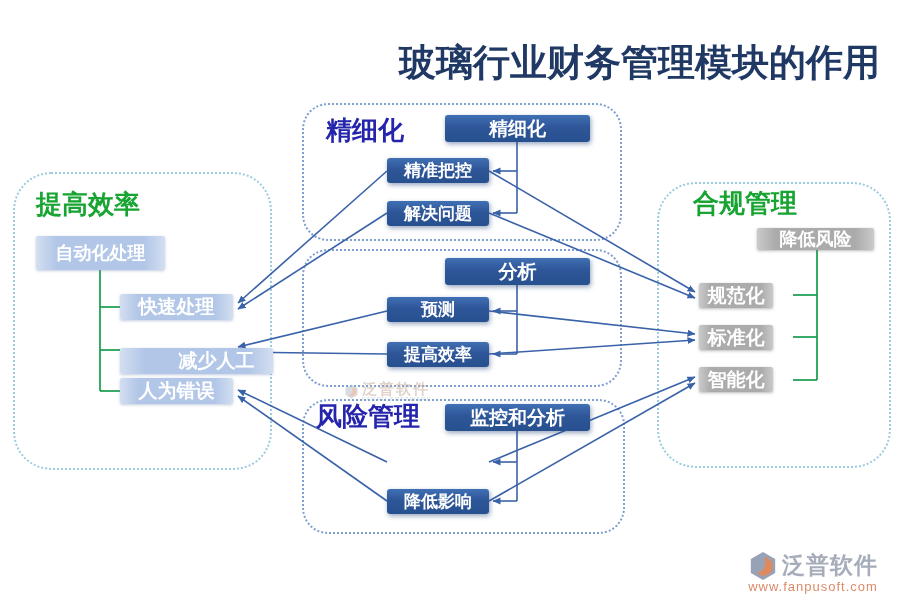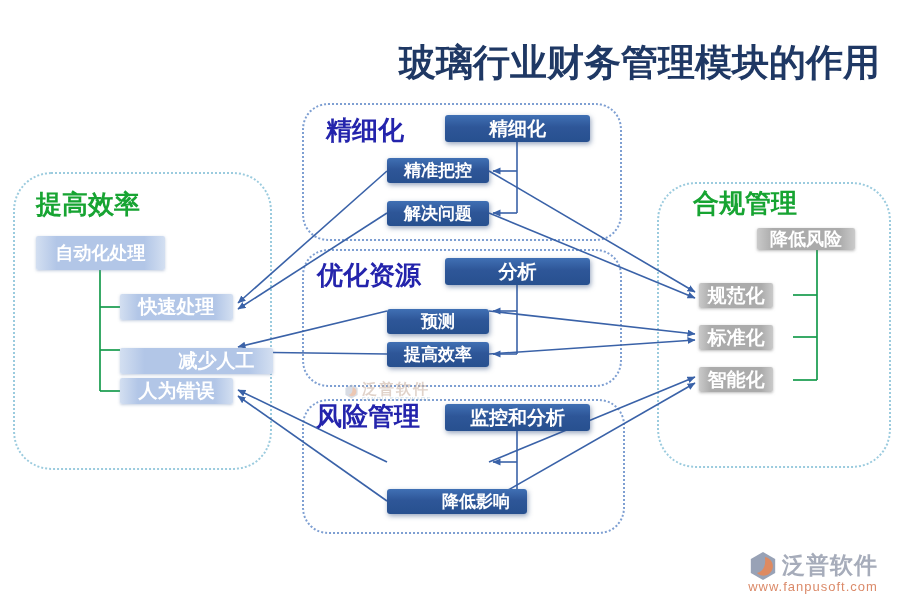--- a/index.html
+++ b/index.html
@@ -34,40 +34,40 @@
   .bbox{
     background:linear-gradient(180deg,#4070B4 0%,#2E5698 45%,#27508F 100%);
     border-radius:3px;color:#ffffff;font-weight:bold;
     display:flex;align-items:center;justify-content:center;
     box-shadow:1px 2px 5px rgba(45,75,125,.5);white-space:nowrap;
   }
   .hdr{width:145px;height:27px;font-size:19px;}
   .itm{width:102px;height:25px;font-size:17px;}
   #h-fine{left:445px;top:115px;} #h-opt{left:445px;top:258px;} #h-risk{left:445px;top:404px;}
   #i-f1{left:387px;top:158px;} #i-f2{left:387px;top:201px;font-family:Liberation Mono, monospace;}
-  #i-o1{left:387px;top:309px;} #i-o2{left:387px;top:342px;}
-  #i-r1{left:387px;top:450px;} #i-r2{left:387px;top:489px;padding-left:38px;}
+  #i-o1{left:387px;top:297px;} #i-o2{left:387px;top:342px;}
+  #i-r1{left:387px;top:450px;} #i-r2{left:387px;top:489px;}
   
   .lbox{
     background:linear-gradient(90deg,#D3DfF1 0%,#B2C6E7 16%,#B2C6E7 84%,#D3DFF1 100%);
     border-radius:2px;color:#ffffff;font-weight:bold;
     display:flex;align-items:center;justify-content:center;
     box-shadow:0 1px 3px rgba(120,145,185,.45);white-space:nowrap;
   }
   #l-root{left:36px;top:236px;width:129px;height:34px;font-size:18px;}
   .litm{left:120px;width:113px;height:26px;font-size:19px;}
   #l-1{top:294px;} #l-2{top:348px;padding-left:40px;} #l-3{top:378px;}
   
   .gbox{
     background:linear-gradient(90deg,#CACACA 0%,#ABABAB 16%,#ABABAB 84%,#CACACA 100%);
     border-radius:2px;color:#ffffff;font-weight:bold;
     display:flex;align-items:center;justify-content:center;
     box-shadow:0 1px 3px rgba(120,120,120,.5);white-space:nowrap;
   }
-  #g-root{left:757px;top:228px;width:98px;height:22px;font-size:18px;}
+  #g-root{left:757px;top:228px;width:117px;height:22px;font-size:18px;}
   .gitm{left:699px;width:74px;height:25px;font-size:19px;}
   #g-1{top:283px;} #g-2{top:325px;} #g-3{top:367px;}
   
   #wires{left:0;top:0;pointer-events:none;}
   
   #wm-center{left:344px;top:381px;display:flex;align-items:center;gap:3px;opacity:.55;}
   #wm-center .wm-txt{line-height:1;}
   #wm-center .wm-cn{font-size:15px;font-weight:bold;color:#C7AE9E;letter-spacing:2px;}
   #wm-center .wm-en{font-size:6px;color:#9FB9CC;letter-spacing:1px;}
   #logo{left:748px;top:550px;}
@@ -144,21 +144,20 @@
   <div class="abs lbox z3" id="l-root">自动化处理</div>
   <div class="abs lbox litm z3" id="l-1">快速处理</div>
   <div class="abs lbox litm z3" id="l-2">减少人工</div>
   <div class="abs lbox litm z3" id="l-3">人为错误</div>
 
   <div class="abs group-title z3" id="t-fine">精细化</div>
   <div class="abs bbox hdr z3" id="h-fine">精细化</div>
   <div class="abs bbox itm z3" id="i-f1">精准把控</div>
   <div class="abs bbox itm z3" id="i-f2">解决问题</div>
 
-  <div class="abs group-title z3" id="t-opt">优化资源</div>
   <div class="abs bbox hdr z3" id="h-opt">分析</div>
   <div class="abs bbox itm z3" id="i-o1">预测</div>
   <div class="abs bbox itm z3" id="i-o2">提高效率</div>
 
   <div class="abs group-title z3" id="t-risk">风险管理</div>
   <div class="abs bbox hdr z3" id="h-risk">监控和分析</div>
   <div class="abs bbox itm z3" id="i-r2">降低影响</div>
 
   <div class="abs panel-title z3" id="t-right">合规管理</div>
   <div class="abs gbox z3" id="g-root">降低风险</div>

